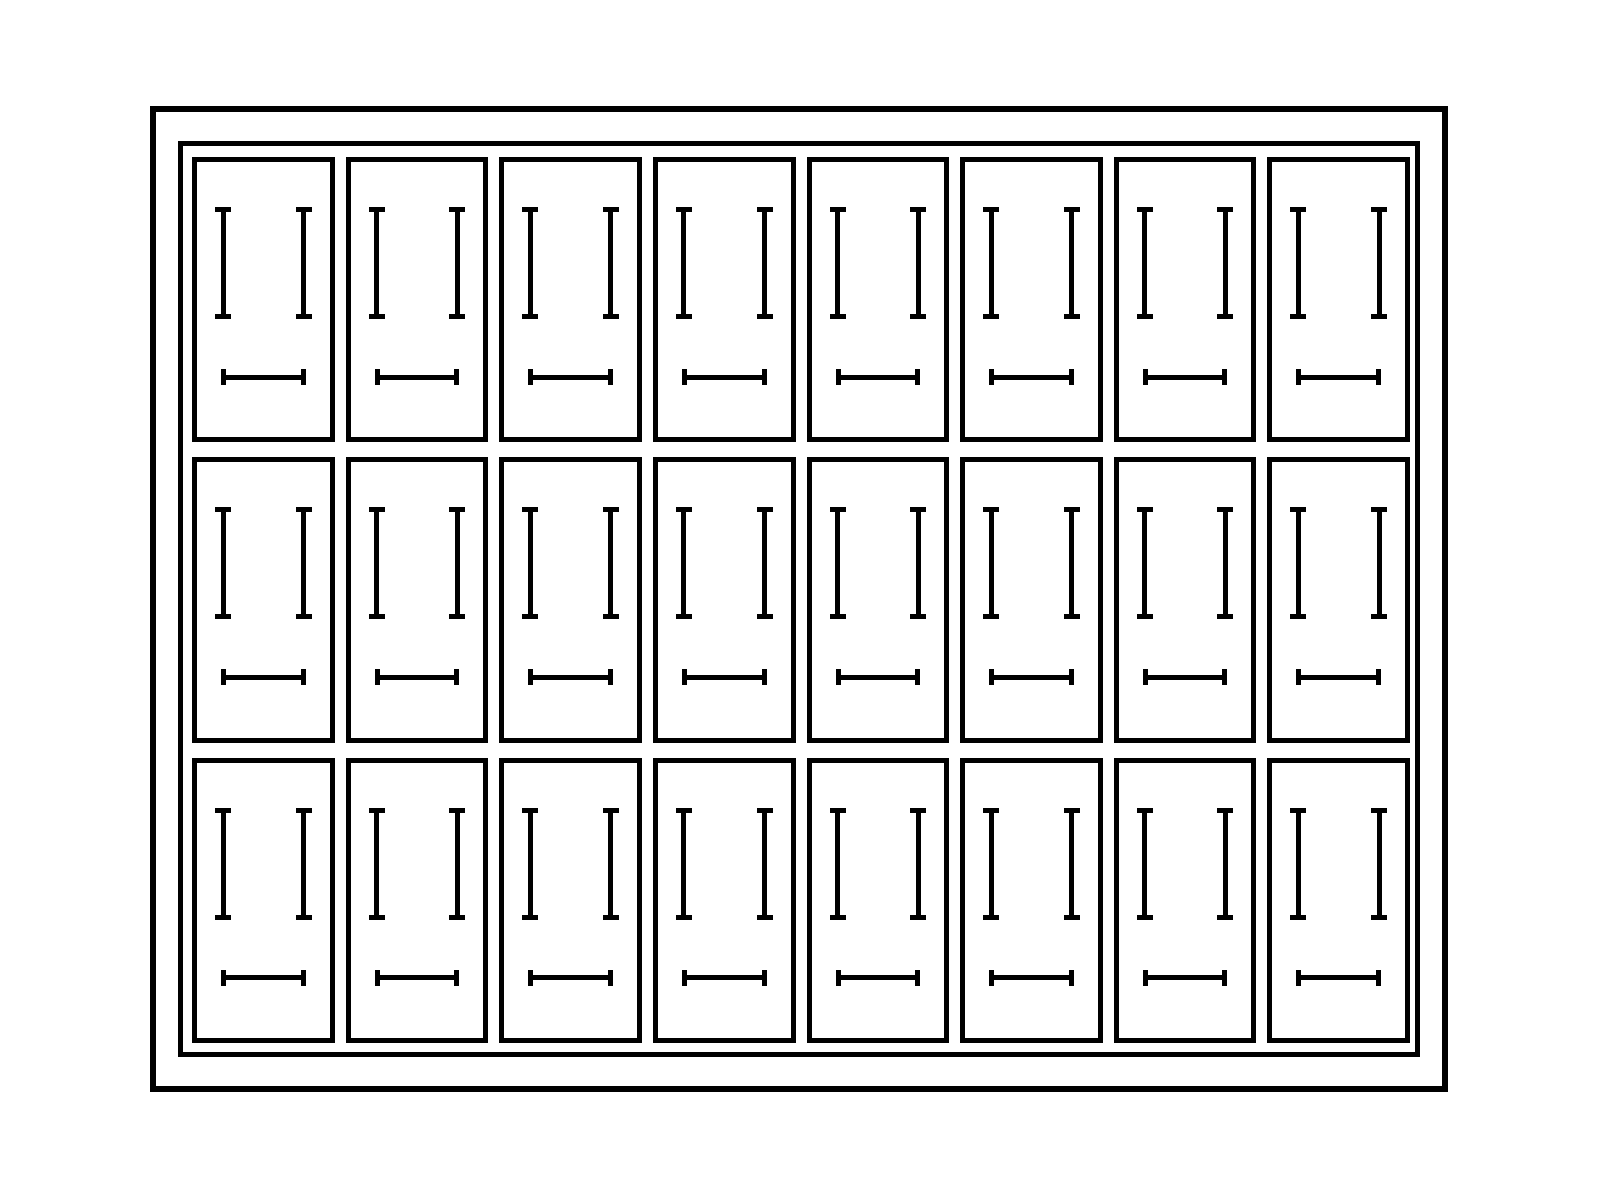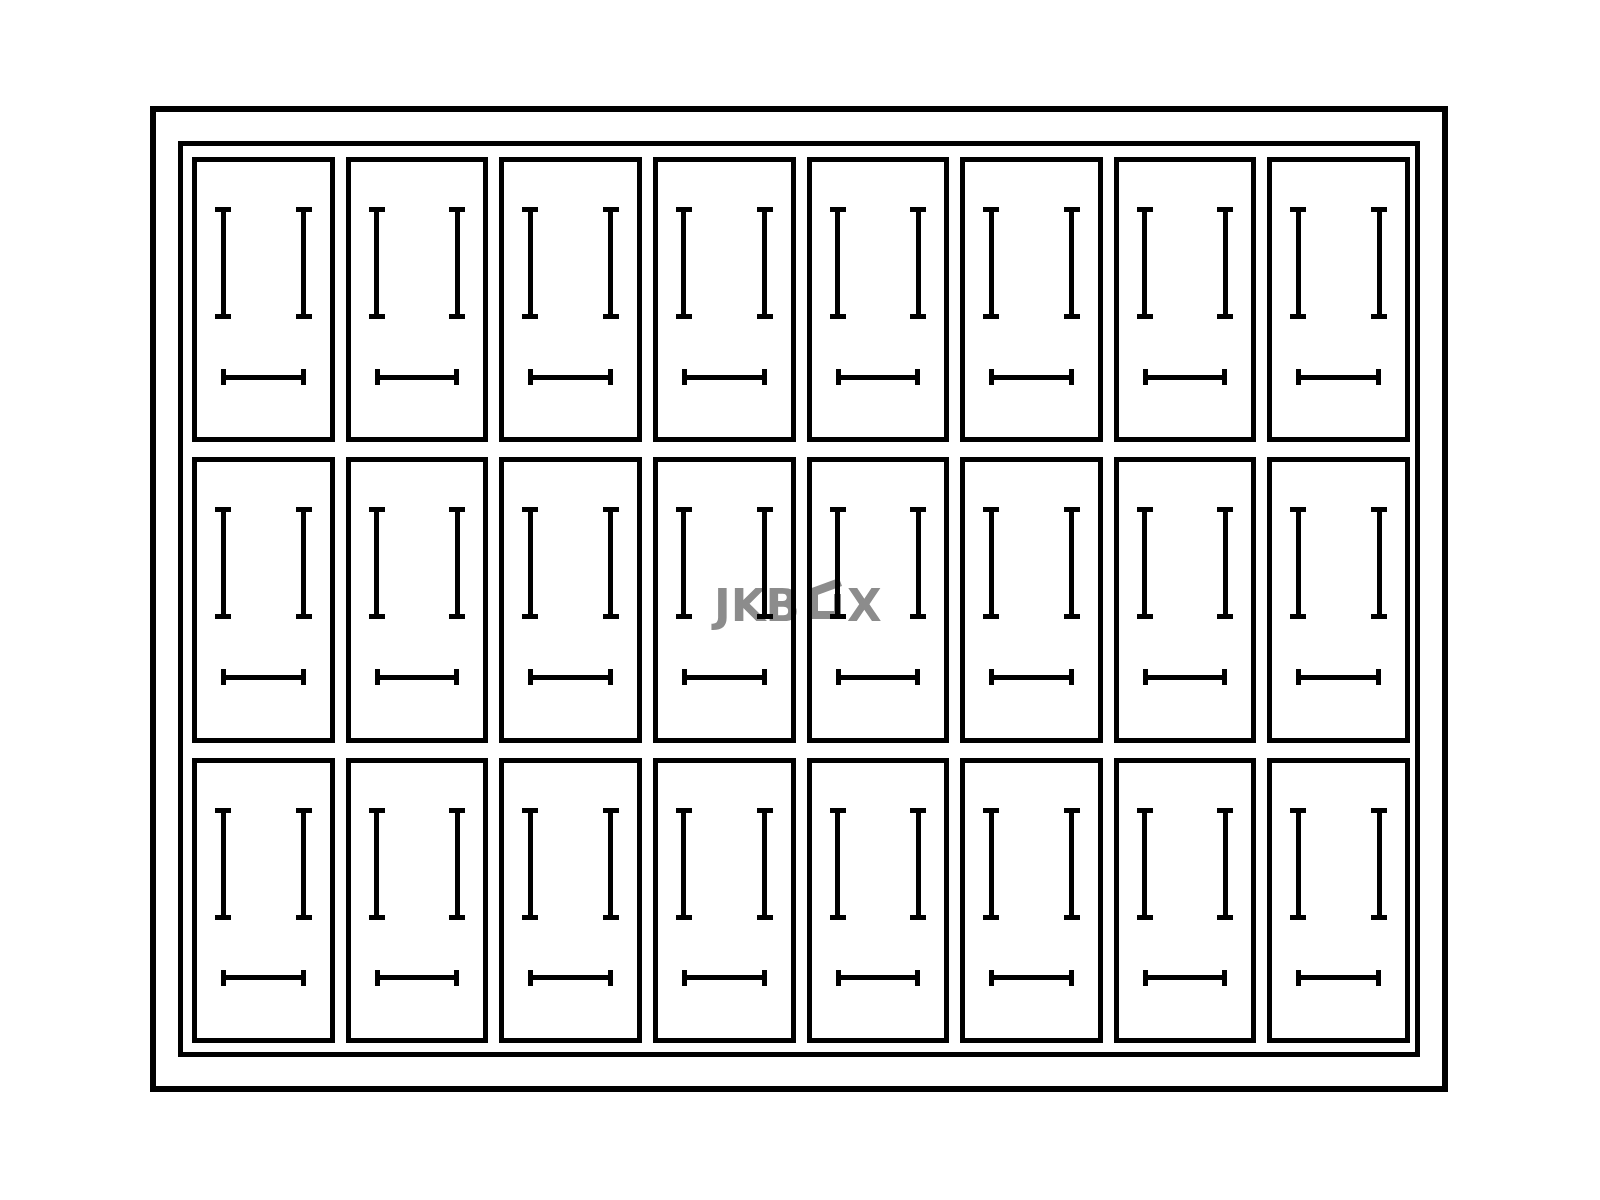--- a/index.html
+++ b/index.html
@@ -102,28 +102,20 @@
     top:50%; margin-top:-2.5px;
     height:5px;
     background:var(--line);
   }
 </style>
 </head>
 <body>
 
 <div class="stage">
 
-  <div class="watermark" style="color: rgb(140, 140, 140);">
-    <span>JKB</span>
-    <svg class="box-glyph" viewBox="0 0 40 46" xmlns="http://www.w3.org/2000/svg">
-      <polygon points="3,14 33,3 36,11 6,22" fill="currentColor"></polygon>
-      <path d="M5 19 H12 V36 H28 V19 H35 V44 H5 Z" fill="currentColor"></path>
-    </svg>
-    <span>X</span>
-  </div>
 
   <div class="outer-frame"></div>
   <div class="inner-frame"></div>
 
   <div class="grid">
       <div class="cell">
         <div class="vbar vbar-left"></div>
         <div class="vbar vbar-right"></div>
         <div class="hbar"></div>
       </div>

